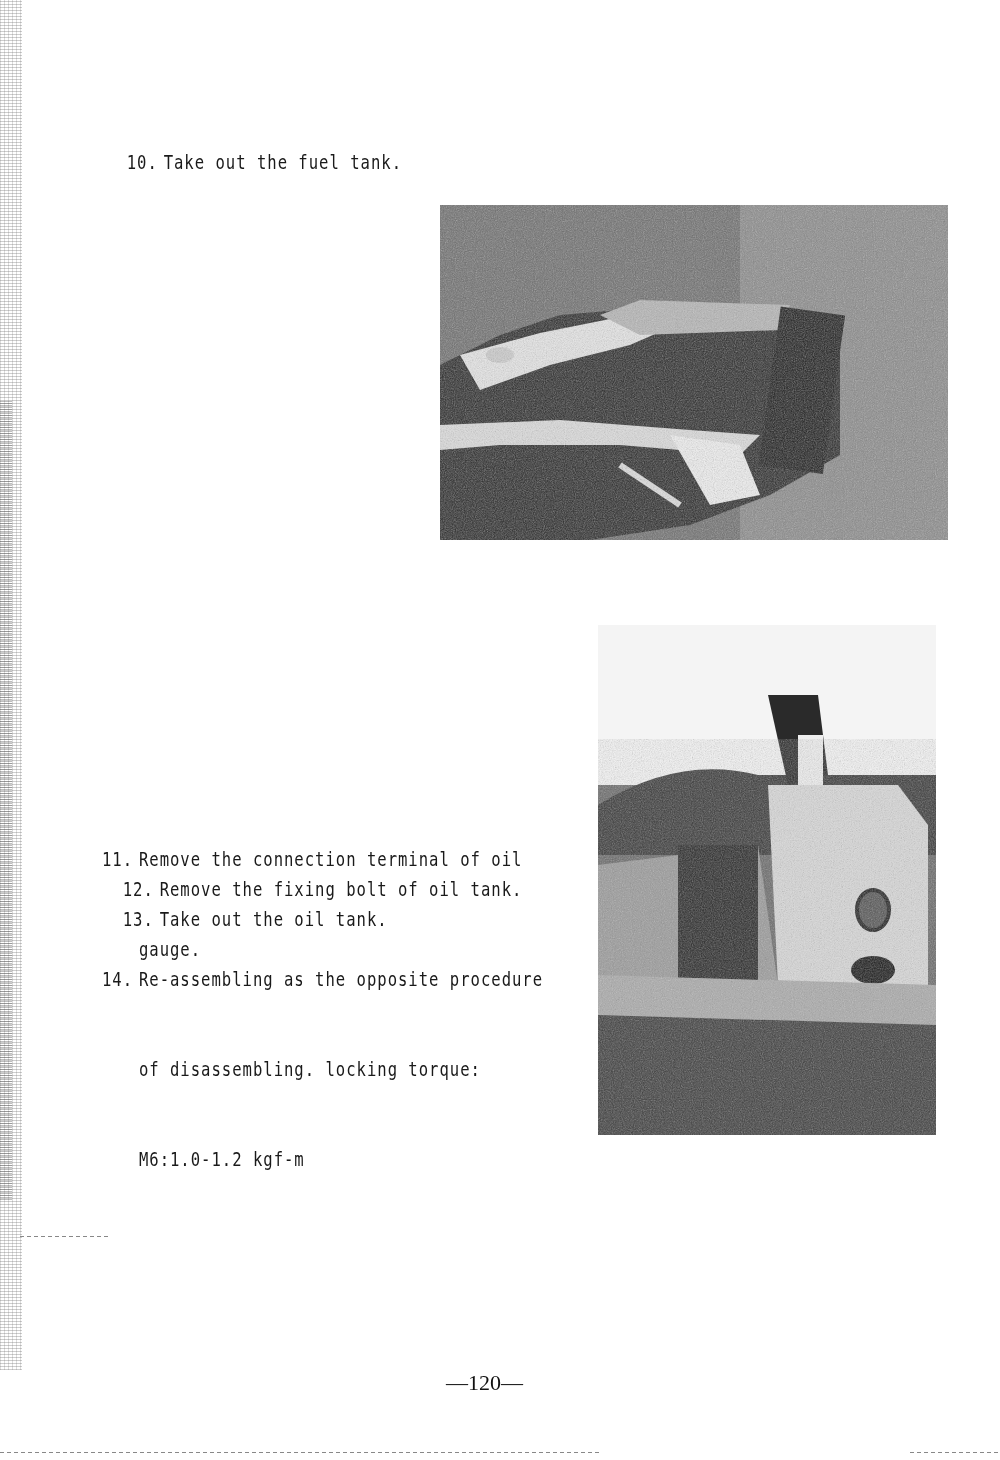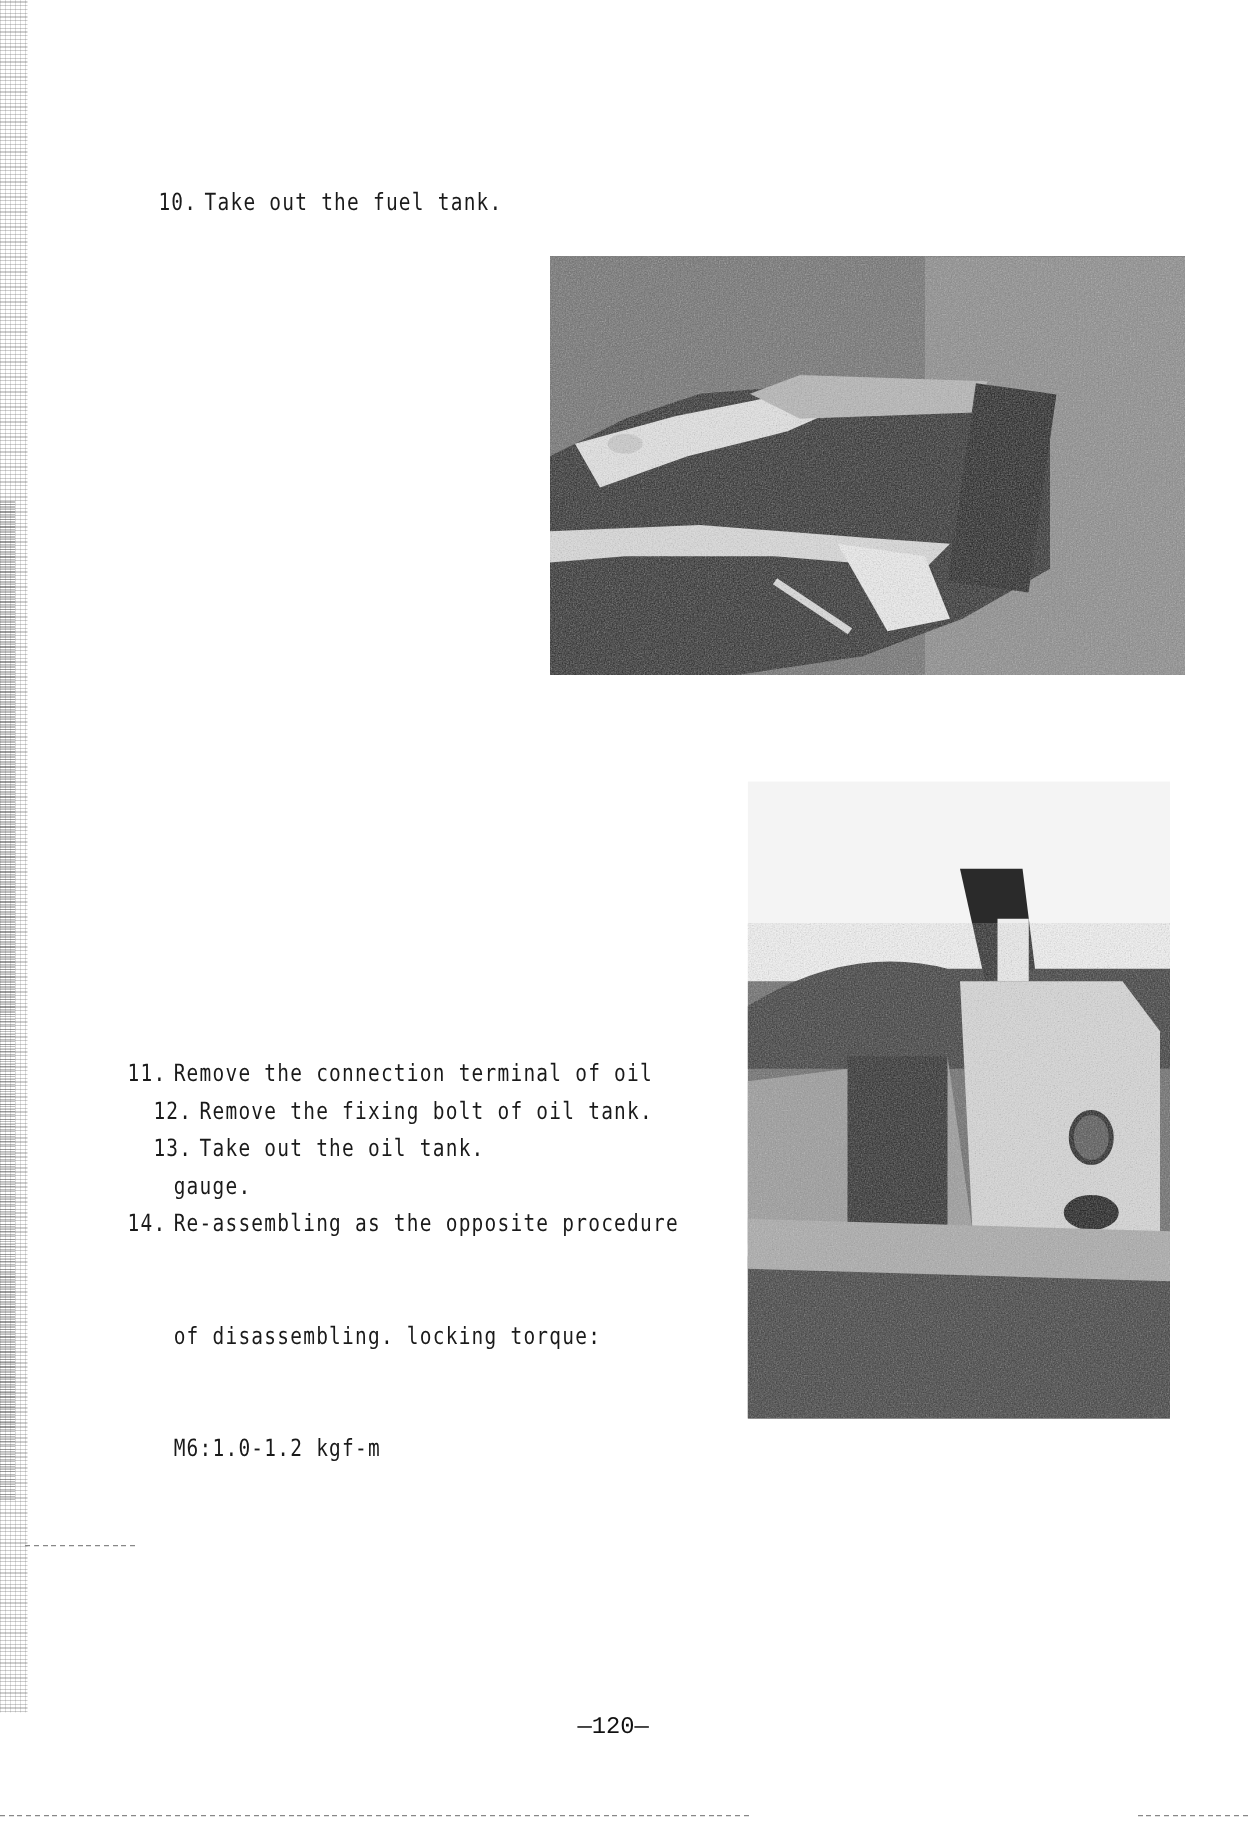--- a/index.html
+++ b/index.html
@@ -24,22 +24,22 @@
     transform:scaleX(0.82); transform-origin:left top;
   }
   .step .num { display:inline-block; width:45px; }
   .cont { padding-left:45px; }
   .photo {
     position:absolute; overflow:hidden;
     background:#555;
   }
   .photo svg { width:100%; height:100%; display:block; }
   .page-number {
-    position:absolute; left:462px; top:1370px; font-family:Liberation Mono, monospace;
-    font-size:19px; color:#111;
+    position:absolute; left:446px; top:1370px; font-family:Liberation Serif, serif;
+    font-size:22px; color:#111;
   }
   .scan-line {
     position:absolute; height:1px; background:repeating-linear-gradient(90deg,#888 0 4px, transparent 4px 7px);
   }
 </style>
 </head>
 <body>
 
 <div class="binding-edge"></div>
 <div class="binding-edge2"></div>

